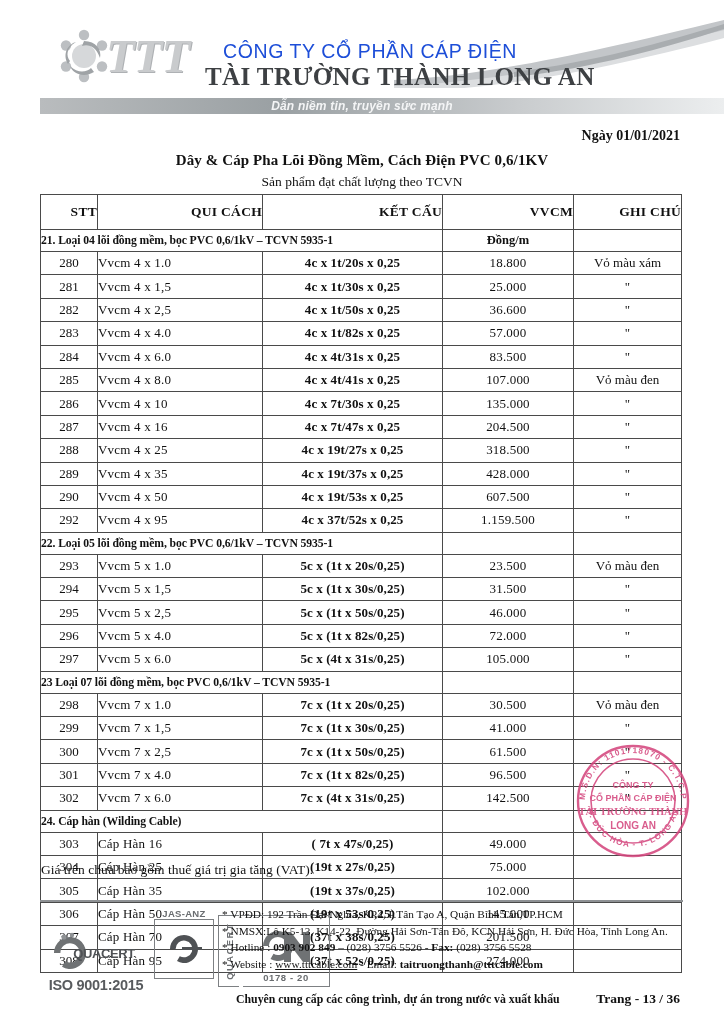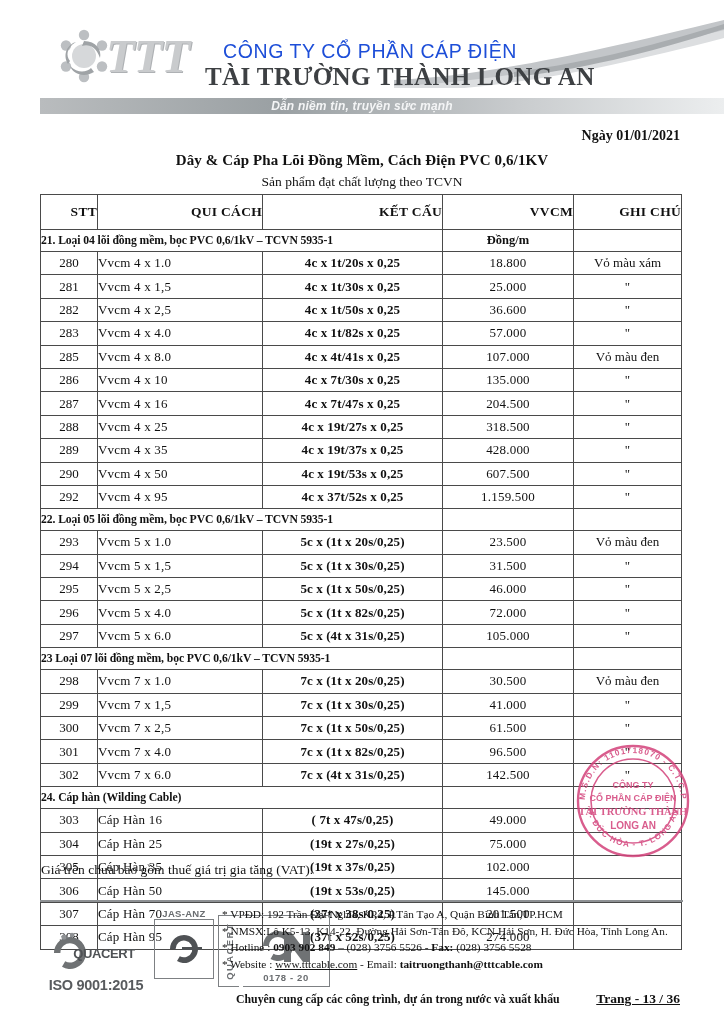--- a/index.html
+++ b/index.html
@@ -86,21 +86,21 @@
     color:#6a6d70;letter-spacing:1.4px;}
   .cert-cn{border:1.4px solid #7d8083;width:86px;height:70px;position:relative;
     display:flex;flex-direction:column;align-items:center;justify-content:center;}
   .cn-code{font-family:"Liberation Sans",sans-serif;font-size:9.5px;font-weight:bold;
     color:#6a6d70;letter-spacing:.6px;position:absolute;bottom:3px;}
   .contacts{position:absolute;left:222px;top:906px;font-size:11.3px;line-height:16.5px;}
   .contacts .ln{white-space:nowrap;}
   .b{font-weight:bold;}
   .lnk{text-decoration:underline;}
   .slogan{font-weight:bold;font-size:11.8px;padding-left:14px;margin-top:19px;}
-  .page-no{position:absolute;right:44px;top:991px;font-weight:bold;font-size:13.5px;text-decoration:underline;}
+  .page-no{position:absolute;right:44px;top:991px;font-weight:bold;font-size:13.5px;}
 </style>
 </head>
 <body>
 
 <div class="page">
 
   <div class="header">
 
     <div class="swoosh">
       <svg width="330" height="70" viewBox="0 0 330 70">
@@ -188,20 +188,27 @@
           <td class="d-note ditto">"</td>
         </tr>
         <tr class="d-row">
           <td class="d-stt">283</td>
           <td class="d-spec">Vvcm 4 x 4.0</td>
           <td class="d-struct">4c x  1t/82s x 0,25</td>
           <td class="d-price">57.000</td>
           <td class="d-note ditto">"</td>
         </tr>
         <tr class="d-row">
+          <td class="d-stt">284</td>
+          <td class="d-spec">Vvcm 4 x 6.0</td>
+          <td class="d-struct">4c x  4t/31s x 0,25</td>
+          <td class="d-price">83.500</td>
+          <td class="d-note ditto">"</td>
+        </tr>
+        <tr class="d-row">
           <td class="d-stt">285</td>
           <td class="d-spec">Vvcm 4 x 8.0</td>
           <td class="d-struct">4c x  4t/41s x 0,25</td>
           <td class="d-price">107.000</td>
           <td class="d-note">Vỏ màu đen</td>
         </tr>
         <tr class="d-row">
           <td class="d-stt">286</td>
           <td class="d-spec">Vvcm 4 x 10</td>
           <td class="d-struct">4c x  7t/30s x 0,25</td>

